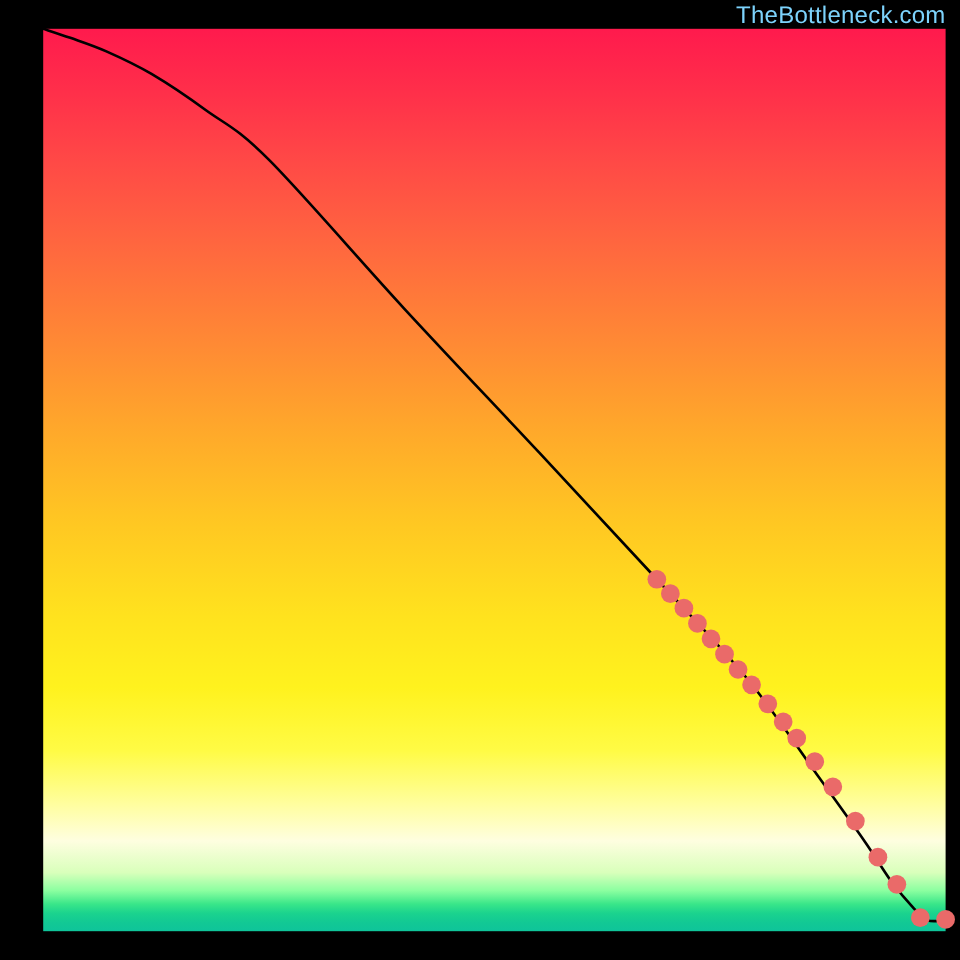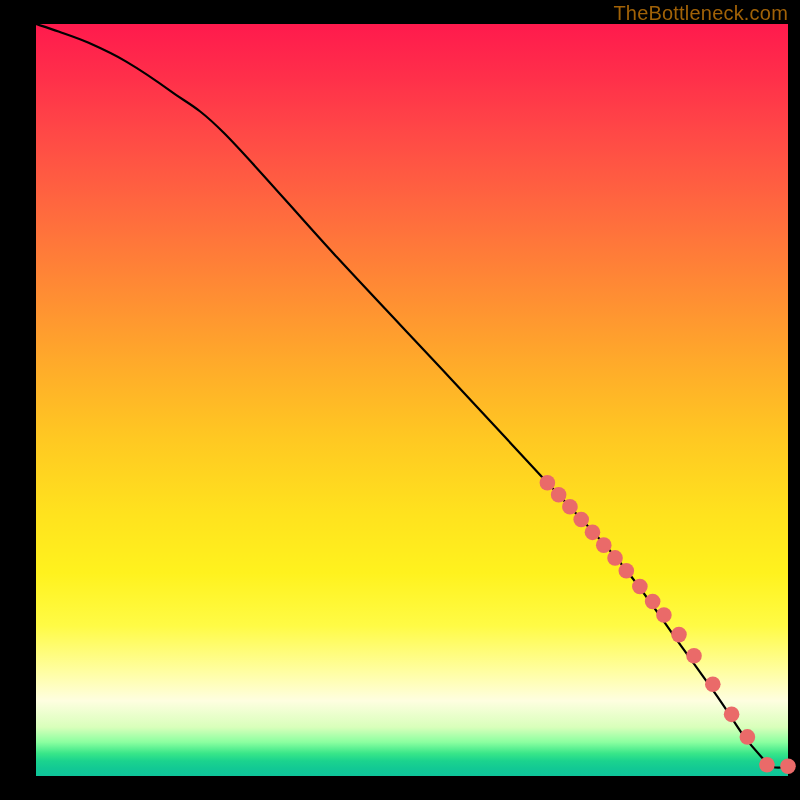--- a/index.html
+++ b/index.html
@@ -54,21 +54,21 @@
     position: absolute;
     inset: 0;
     width: 100%;
     height: 100%;
     overflow: visible;
   }
   .attribution {
     position: absolute;
     top: 2px;
     right: 12px;
-    color: #a16207;
+    color: #7dd3fc;
     font-size: 20px;
     letter-spacing: 0.2px;
     user-select: none;
   }
 </style>
 </head>
 <body>
 
 <div class="stage">
 

